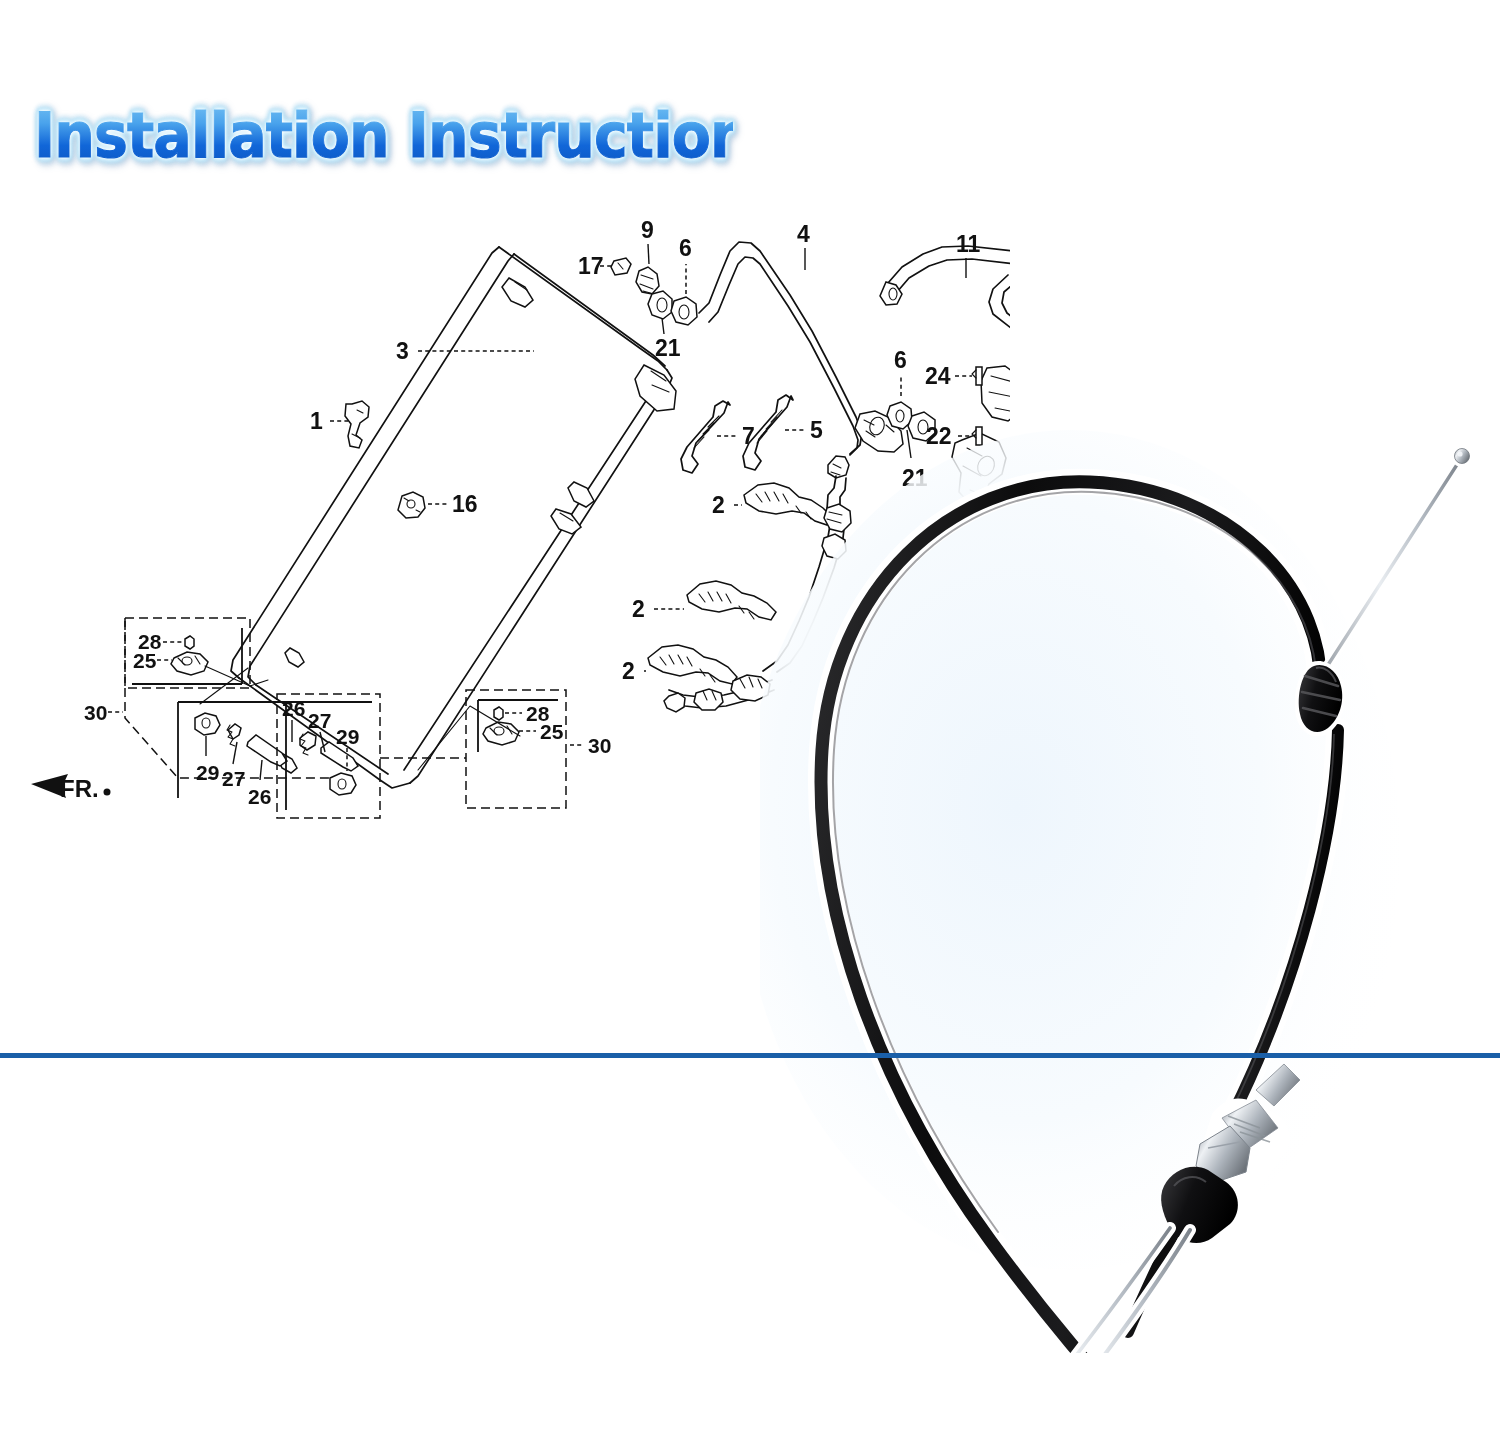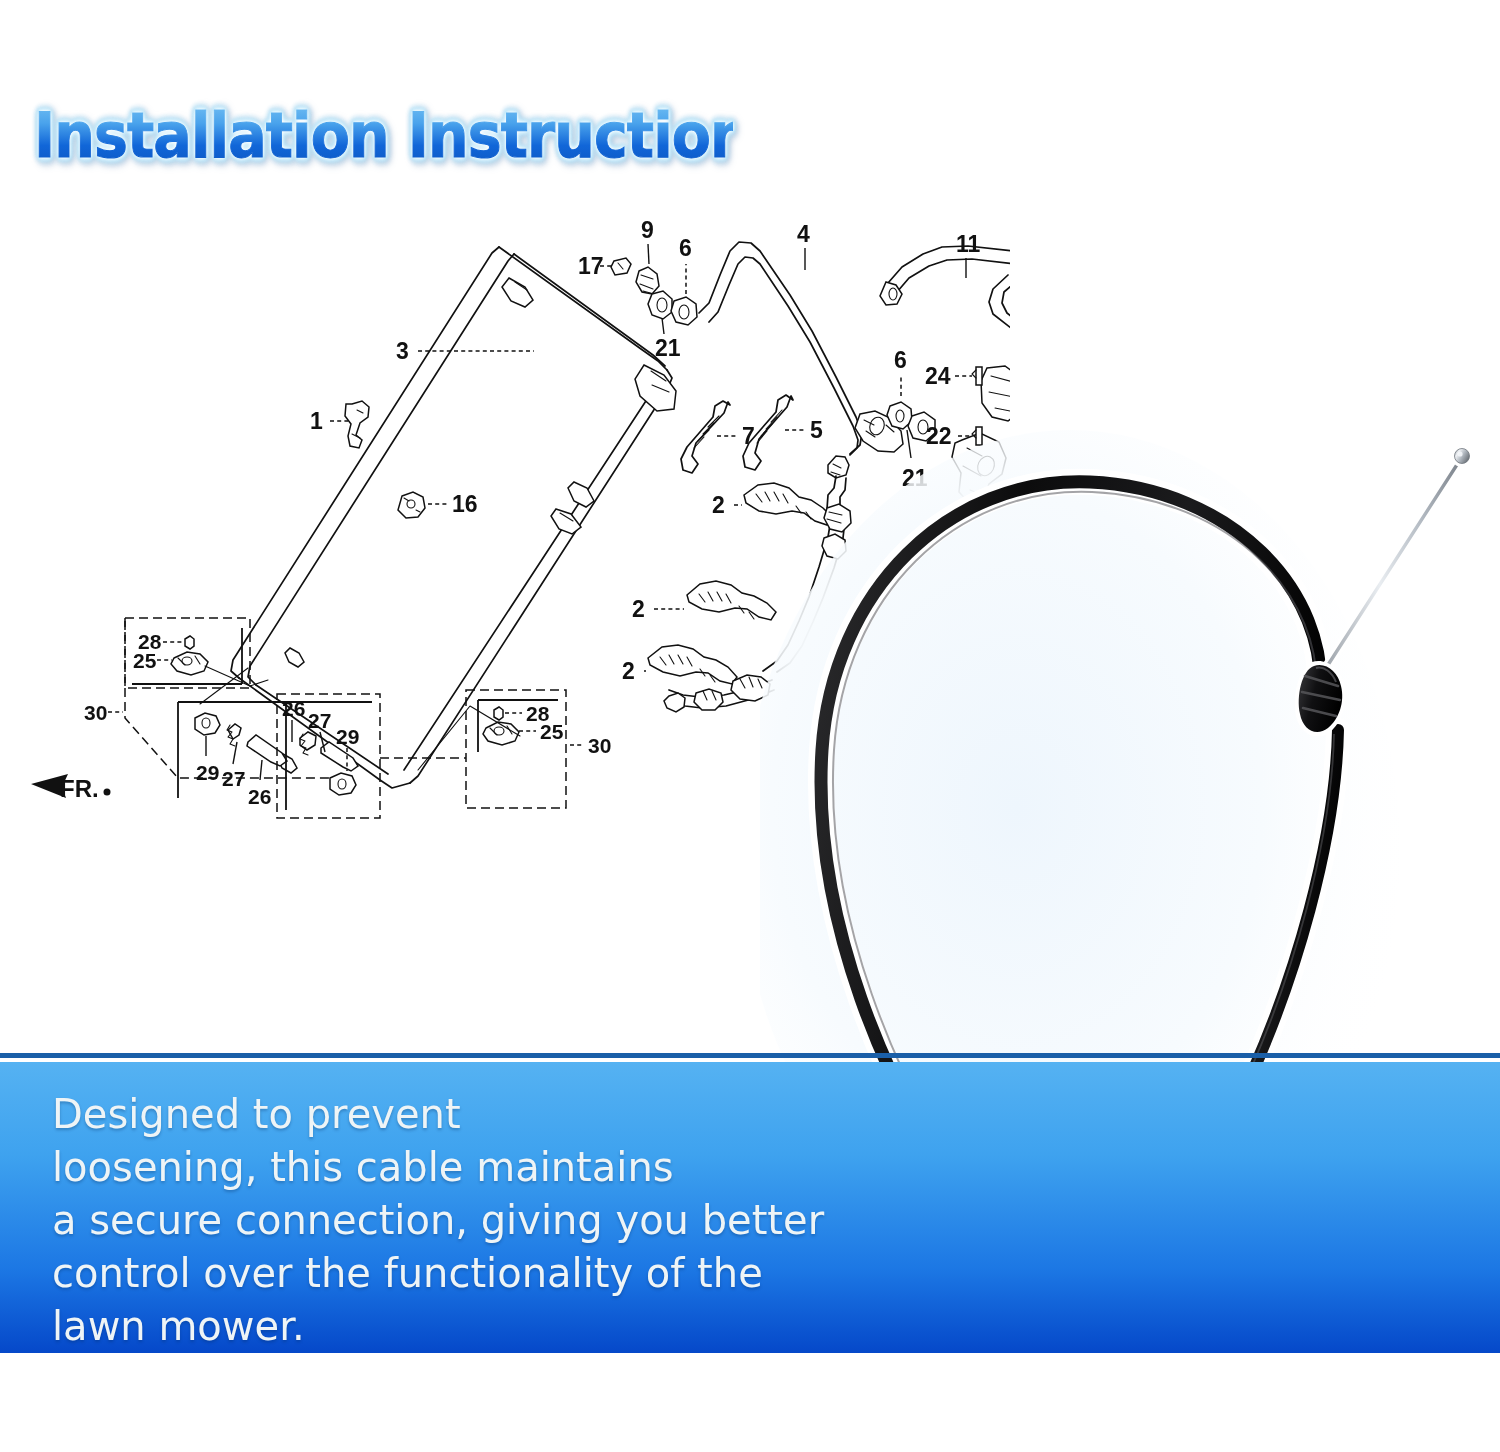--- a/index.html
+++ b/index.html
@@ -573,26 +573,19 @@
         <path d="M256 976 L268 988 L236 1022 C224 1034, 206 1034, 198 1022
                  C190 1010, 196 994, 210 988 Z" fill="url(#metalG)" stroke="#7f868e" stroke-width="1"></path>
         <ellipse cx="216" cy="1006" rx="11" ry="9" fill="#d8dde2" stroke="#7f868e" stroke-width="1.2" transform="rotate(-38 216 1006)"></ellipse>
         <path d="M248 984 L260 994" fill="none" stroke="#aeb5bd" stroke-width="2"></path>
         <path d="M204 996 L226 1014" fill="none" stroke="#949ba3" stroke-width="1.4" opacity=".8"></path>
       </g>
     </svg>
   </div>
 
   <div id="rule-top"></div>
-  <div id="banner">
-    <div id="banner-text">Designed to prevent
-loosening, this cable maintains
-a secure connection, giving you better
-control over the functionality of the
-lawn mower.</div>
-  </div>
   <div id="rule-bot-a"></div>
   <div id="footer-line"></div>
   <div id="footer">
     <div id="footer-sheen"></div>
   </div>
 
 </div>
 
 </body></html>

